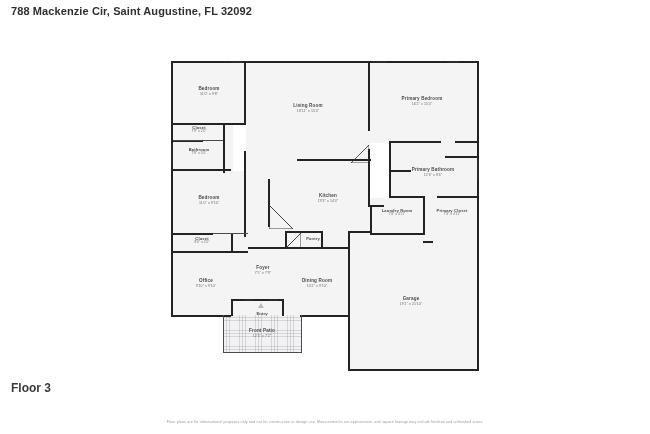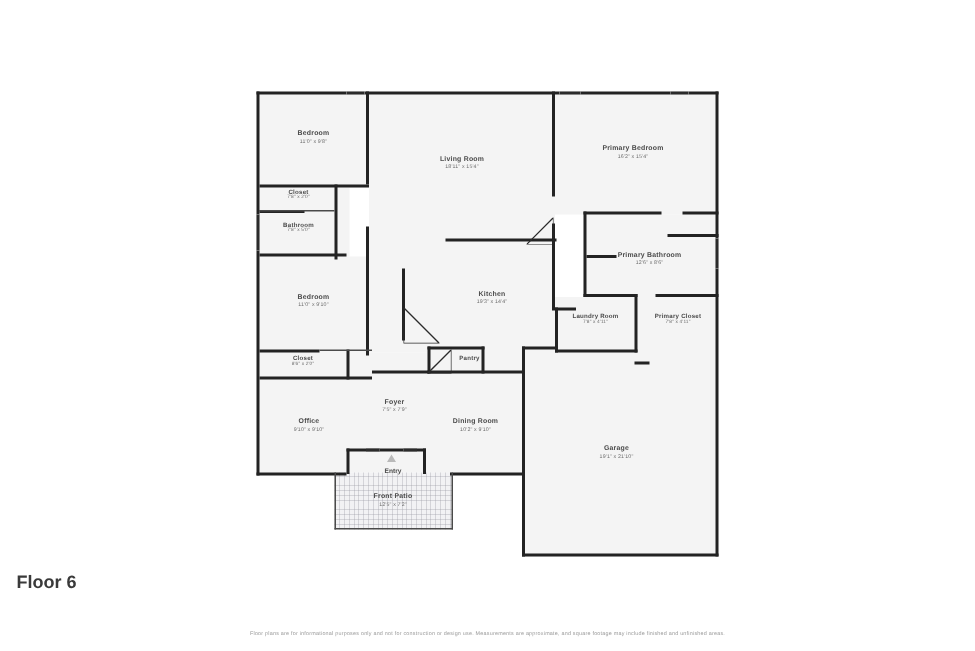--- a/index.html
+++ b/index.html
@@ -120,20 +120,21 @@
     color: #4b4b4b;
     transform: translateX(-50%);
     white-space: nowrap;
   }
 </style>
 </head>
 <body>
 
 <div id="page">
 
+  <div id="address-title">788 Mackenzie Cir, Saint Augustine, FL 32092</div>
 
   <div id="plan">
 
     <div class="room" style="left:8px;  top:8px;   width:73px;  height:62px;"></div>
     <div class="room" style="left:81px; top:8px;   width:124px; height:160px;"></div>
     <div class="room" style="left:205px;top:8px;   width:107px; height:80px;"></div>
     <div class="room" style="left:8px;  top:70px;  width:60px;  height:17px;"></div>
     <div class="room" style="left:8px;  top:87px;  width:60px;  height:29px;"></div>
     <div class="room" style="left:8px;  top:116px; width:73px;  height:66px;"></div>
     <div class="room" style="left:81px; top:116px; width:124px; height:64px;"></div>
@@ -296,16 +297,16 @@
     <div class="label" style="left:97px; top:273px;">
       <span class="nm">Front Patio</span>
       <span class="dm">12'5" x 7'2"</span>
     </div>
 
     <div class="entry-marker" style="left:93px; top:248px;"></div>
     <div class="entry-text" style="left:97px; top:256px;">Entry</div>
 
   </div>
 
-  <div id="floor-label">Floor 6</div>
+  <div id="floor-label">Floor 3</div>
   <div id="disclaimer">Floor plans are for informational purposes only and not for construction or design use. Measurements are approximate, and square footage may include finished and unfinished areas.</div>
 
 </div>
 
 </body></html>

